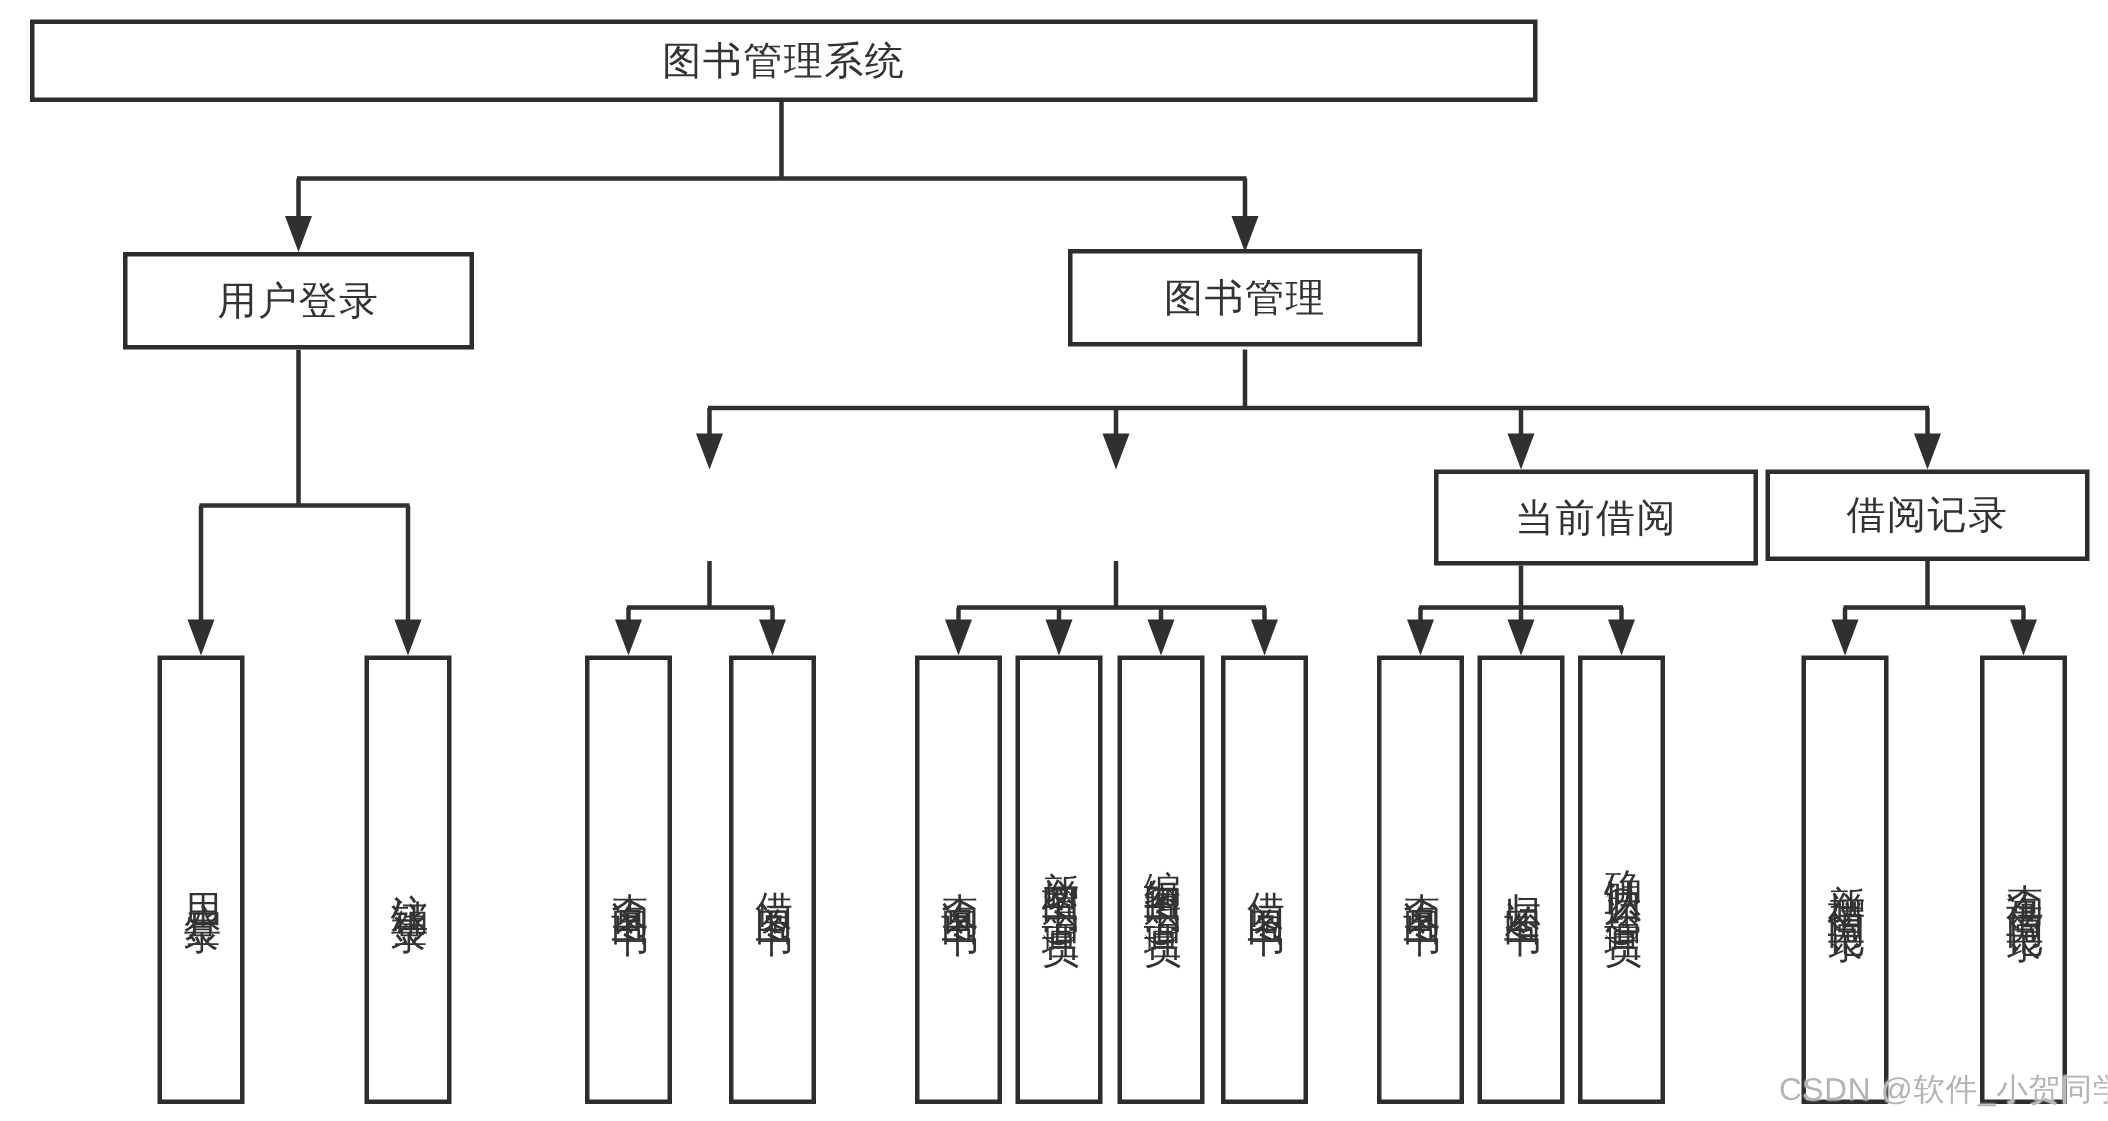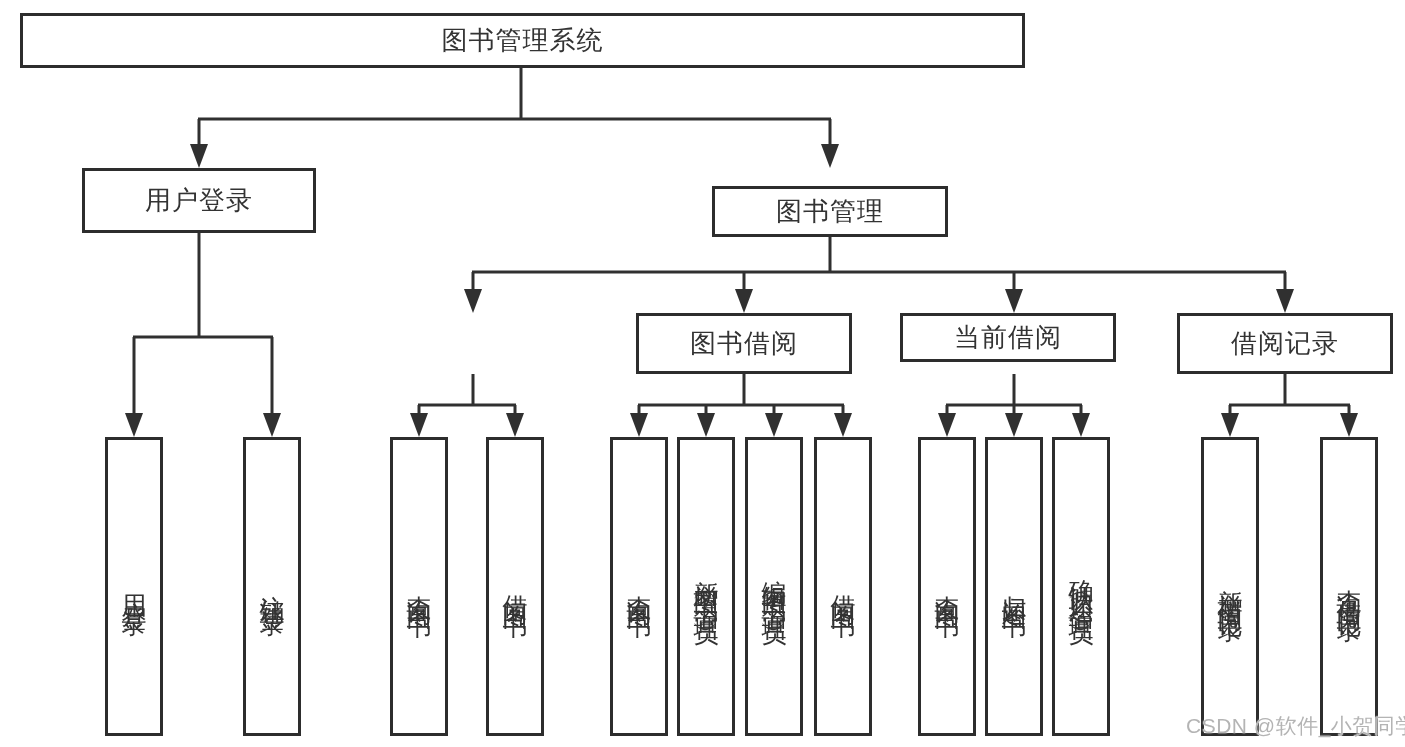--- a/index.html
+++ b/index.html
@@ -88,28 +88,25 @@
     </g>
   </svg>
 
   <div class="node" style="left:20px; top:13px; width:1005px; height:55px;">
     <span class="hlabel">图书管理系统</span>
   </div>
 
   <div class="node" style="left:82px; top:168px; width:234px; height:65px;">
     <span class="hlabel">用户登录</span>
   </div>
-  <div class="node" style="left:712px; top:186px; width:236px; height:51px;">
+  <div class="node" style="left:712px; top:166px; width:236px; height:65px;">
     <span class="hlabel">图书管理</span>
   </div>
 
-  <div class="node" style="left:636px; top:313px; width:216px; height:61px;">
-    <span class="hlabel">图书借阅</span>
-  </div>
-  <div class="node" style="left:900px; top:313px; width:216px; height:49px;">
+  <div class="node" style="left:956px; top:313px; width:216px; height:64px;">
     <span class="hlabel">当前借阅</span>
   </div>
   <div class="node" style="left:1177px; top:313px; width:216px; height:61px;">
     <span class="hlabel">借阅记录</span>
   </div>
 
   <div class="node" style="left:105px; top:437px; width:58px; height:299px;">
     <span class="vlabel">用户登录</span>
   </div>
   <div class="node" style="left:243px; top:437px; width:58px; height:299px;">

